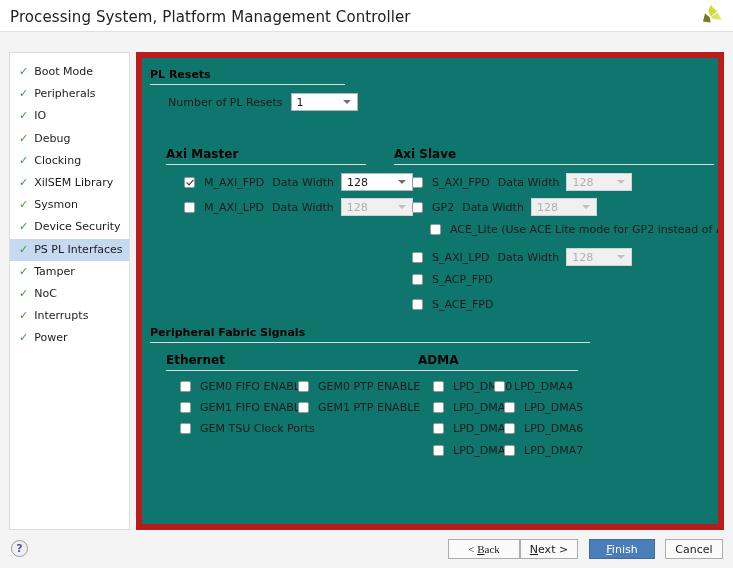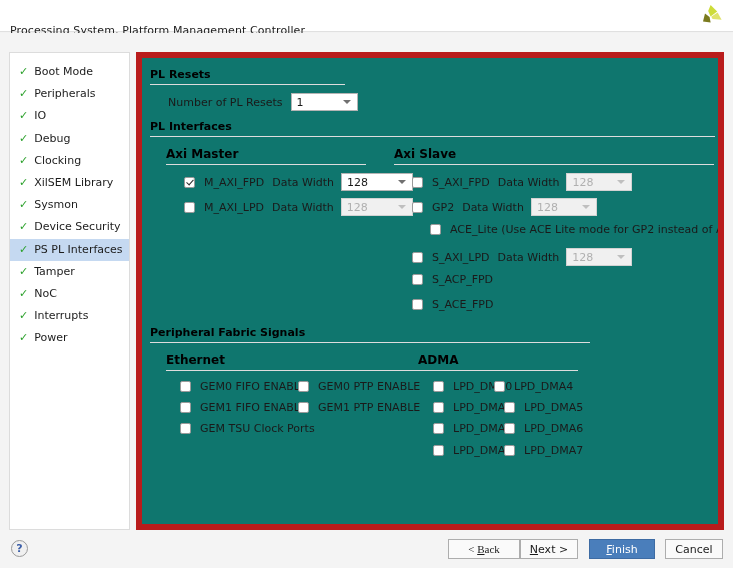--- a/index.html
+++ b/index.html
@@ -20,22 +20,22 @@
   .titlebar {
     position: relative;
     height: 32px;
     background: #ffffff;
     border-bottom: 1px solid #e0e0e0;
     box-sizing: border-box;
   }
   .titlebar-text {
     position: absolute;
     left: 10px;
-    top: 24px;
-    font-size: 11px;
+    top: 8px;
+    font-size: 15px;
     color: #222222;
     letter-spacing: 0.1px;
   }
   .logo {
     position: absolute;
     right: 8px;
     top: 3px;
     width: 28px;
     height: 26px;
   }
@@ -298,24 +298,20 @@
       <div class="sec-rule"></div>
     </div>
     <div class="row" style="position:absolute; left:26px; top:35px;">
       <span class="lbl" style="margin-right:8px;">Number of PL Resets</span>
       <span class="dd" style="width:67px;">
         <span>1</span>
         <span class="arw"></span>
       </span>
     </div>
 
-    <div class="section" style="left:8px; top:62px; width:565px;">
-      <div class="sec-title">PL Interfaces</div>
-      <div class="sec-rule"></div>
-    </div>
 
     <div class="section" style="left:24px; top:89px; width:200px;">
       <div class="sub-title">Axi Master</div>
       <div class="sec-rule"></div>
     </div>
     <div class="row" style="position:absolute; left:42px; top:115px;">
       <span class="cb checked"></span>
       <span class="lbl" style="margin-left:9px;">M_AXI_FPD</span>
       <span class="lbl" style="margin-left:8px;">Data Width</span>
       <span class="dd" style="margin-left:7px; width:72px;">

